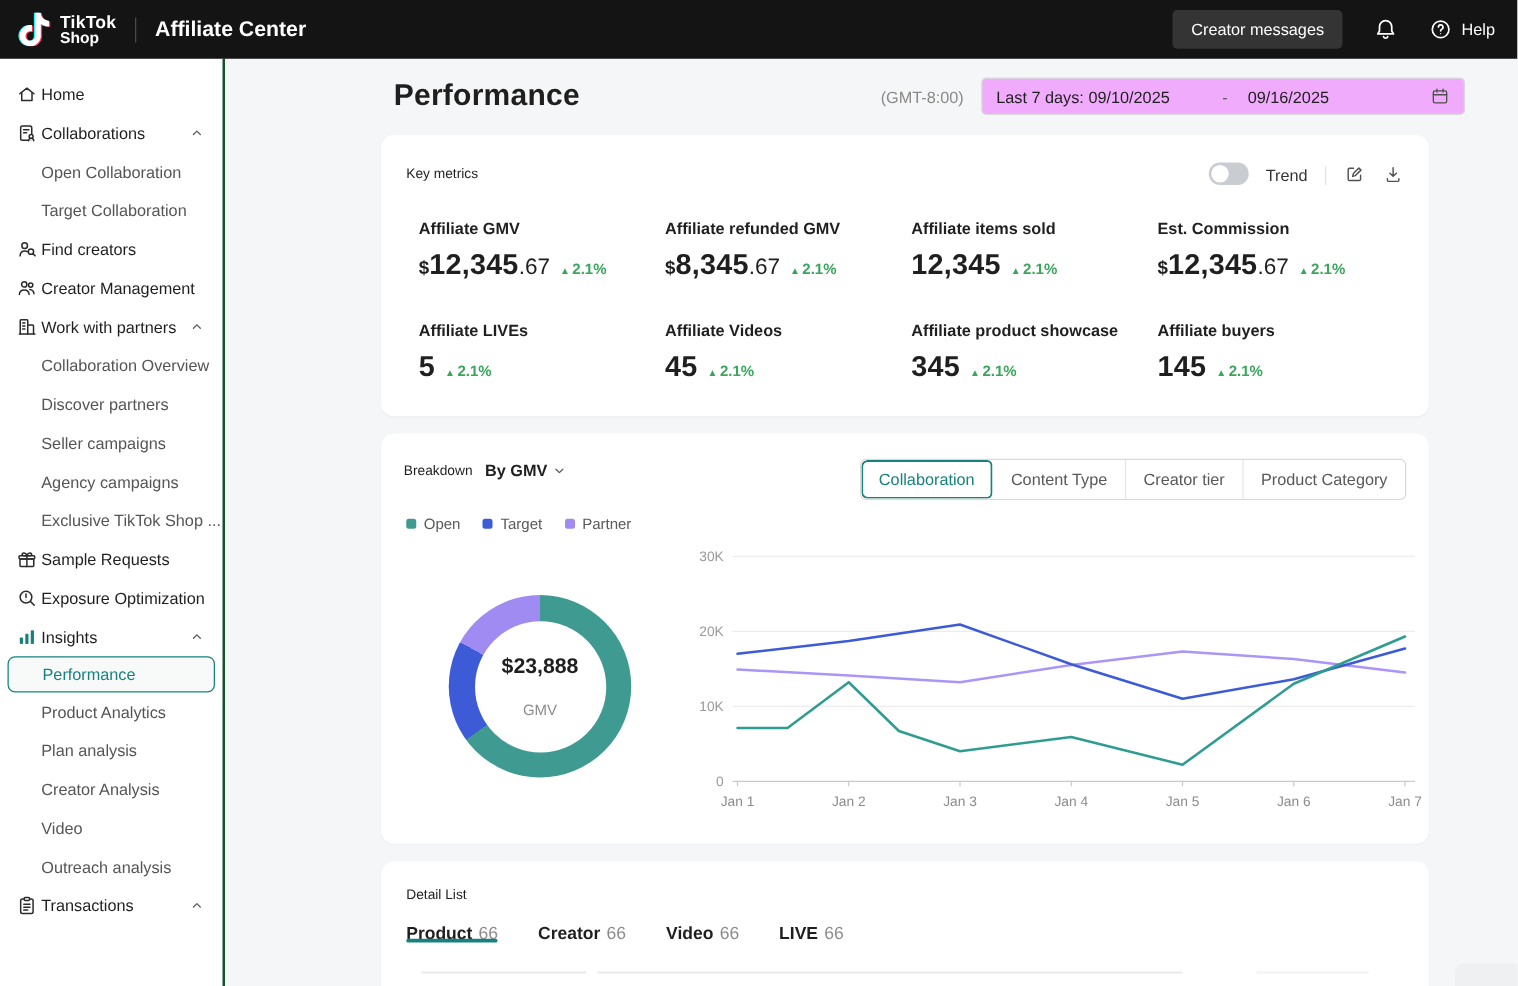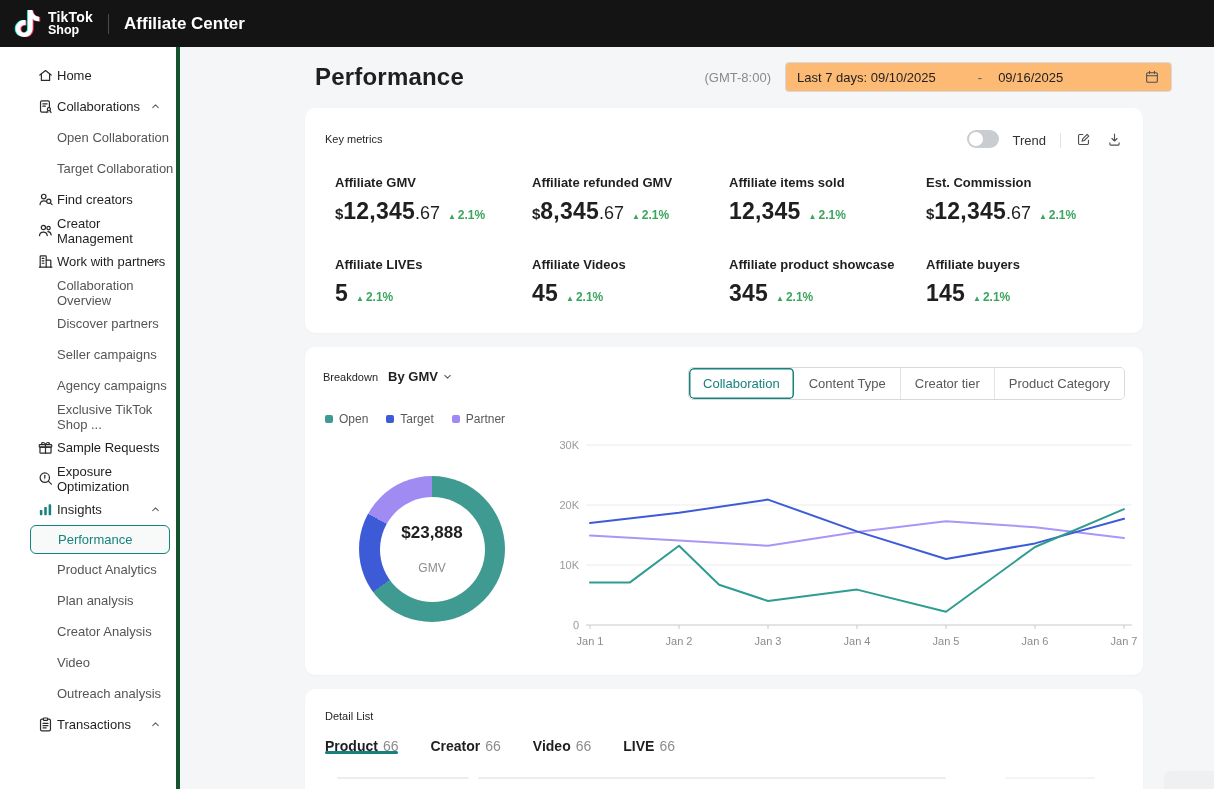--- a/index.html
+++ b/index.html
@@ -16,37 +16,37 @@
   .topbar-divider { width:1px; height:20px; background:#4a4a4a; margin:0 15px; }
   .app-title { color:#fff; font-size:17px; font-weight:700; }
   .topbar-right { margin-left:auto; display:flex; align-items:center; gap:24px; }
   .creator-msg-btn { background:#343434; color:#fff; border:none; font-family:inherit; font-size:13px; font-weight:500; padding:8px 15px; border-radius:4px; cursor:pointer; }
   .icon-btn { background:none; border:none; color:#fff; cursor:pointer; display:flex; align-items:center; }
   .icon-btn svg { width:21px; height:21px; }
   .help-group { display:flex; align-items:center; gap:7px; color:#fff; font-size:13px; font-weight:500; cursor:pointer; }
   .help-group svg { width:19px; height:19px; }
 
   
-  .sidebar { position:absolute; left:0; top:47px; bottom:0; width:180px; background:#fff; border-right:4px solid #14532d; z-index:20;padding-left:24px; }
+  .sidebar { position:absolute; left:0; top:47px; bottom:0; width:180px; background:#fff; border-right:2px solid #14532d; z-index:20; }
   .sidebar nav { padding-top:13px; }
   .sb-item { height:31px; display:flex; align-items:center; font-size:13px; cursor:pointer; position:relative; padding-left:13px; color:#1f1f1f; font-weight:500; }
   .sb-item .sb-icon { width:17px; height:17px; margin-right:3px; display:flex; align-items:center; justify-content:center; color:#2b2b2b; }
   .sb-item .sb-icon svg { width:17px; height:17px; }
   .sb-item .sb-icon.accent { color:var(--accent); }
   .sb-item.sub { padding-left:33px; font-weight:400; color:#555; }
   .sb-item .chev { position:absolute; right:15px; color:#595959; display:flex; }
   .sb-item .chev svg { width:11px; height:11px; }
   .sb-item.selected { margin:0 6px; padding-left:27px; height:29px; border:1.5px solid var(--accent); border-radius:6px; background:#f8fafa; color:var(--accent); font-weight:500; }
 
   
   .main { position:absolute; left:180px; top:47px; right:0; bottom:0; background:#f5f6f7; overflow:hidden; }
   .page-header { position:absolute; left:135px; right:42px; top:15px; height:30px; display:flex; align-items:center; }
   .page-title { font-size:24px; font-weight:700; letter-spacing:.2px; }
   .tz { margin-left:auto; font-size:13px; color:#8a8a8a; }
-  .date-box { margin-left:14px; width:387px; height:30px; background:#fdba74; border:1px solid #d9d9d9; border-radius:4px; display:flex; align-items:center; padding:0 11px; font-size:13px; font-weight:500; cursor:pointer; }
+  .date-box { margin-left:14px; width:387px; height:30px; background:#f0abfc; border:1px solid #d9d9d9; border-radius:4px; display:flex; align-items:center; padding:0 11px; font-size:13px; font-weight:500; cursor:pointer; }
   .date-box .dash { margin:0 16px 0 42px; color:#595959; }
   .date-box .cal { margin-left:auto; color:#4f4f4f; display:flex; }
   .date-box .cal svg { width:16px; height:16px; }
 
   .card { position:absolute; left:125px; width:838px; background:#fff; border-radius:10px; box-shadow:0 1px 2px rgba(0,0,0,.03); }
   .card-title { font-size:11px; font-weight:400; }
 
   
   #card-key { top:61px; height:225px; padding:22px 20px 0 20px; }
   .km-head { display:flex; align-items:center; }
@@ -110,20 +110,37 @@
         </g>
       <path fill="#ffffff" d="M12.53.02C13.84 0 15.14.01 16.44 0c.08 1.53.63 3.09 1.75 4.17 1.12 1.11 2.7 1.62 4.24 1.79v4.03c-1.44-.05-2.89-.35-4.2-.97-.57-.26-1.1-.59-1.62-.93-.01 2.92.01 5.84-.02 8.75-.08 1.4-.54 2.79-1.35 3.94-1.31 1.92-3.58 3.17-5.91 3.21-1.43.08-2.86-.31-4.08-1.03-2.02-1.19-3.44-3.37-3.65-5.71-.02-.5-.03-1-.01-1.49.18-1.9 1.12-3.72 2.58-4.96 1.66-1.44 3.98-2.13 6.15-1.72.02 1.48-.04 2.96-.04 4.44-.99-.32-2.15-.23-3.02.37-.63.41-1.11 1.04-1.36 1.75-.21.51-.15 1.07-.14 1.61.24 1.64 1.82 3.02 3.5 2.87 1.12-.01 2.19-.66 2.77-1.61.19-.33.4-.67.41-1.06.1-1.79.06-3.57.07-5.36.01-4.03-.01-8.05.02-12.07z"></path>
     </svg>
     <div class="logo-text">
       <div class="l1">TikTok</div>
       <div class="l2">Shop</div>
     </div>
   </div>
   <div class="topbar-divider"></div>
   <div class="app-title">Affiliate Center</div>
+  <div class="topbar-right">
+    <button class="creator-msg-btn">Creator messages</button>
+    <button class="icon-btn" aria-label="notifications">
+      <svg viewBox="0 0 24 24" fill="none" stroke="currentColor" stroke-width="1.6" stroke-linecap="round" stroke-linejoin="round">
+        <path d="M12 4a5.6 5.6 0 0 0-5.6 5.6v3.9L4.8 16.2h14.4l-1.6-2.7V9.6A5.6 5.6 0 0 0 12 4z"></path>
+        <path d="M10.1 18.7a2 2 0 0 0 3.8 0"></path>
+      </svg>
+    </button>
+    <div class="help-group">
+      <svg viewBox="0 0 24 24" fill="none" stroke="currentColor" stroke-width="1.7">
+        <circle cx="12" cy="12" r="8.4"></circle>
+        <path d="M9.8 9.7a2.3 2.3 0 1 1 3.3 2.1c-.8.4-1.1.9-1.1 1.7" stroke-linecap="round"></path>
+        <circle cx="12" cy="16.3" r="0.6" fill="currentColor" stroke="none"></circle>
+      </svg>
+      <span>Help</span>
+    </div>
+  </div>
 </header>
 
 <aside class="sidebar">
   <nav id="sidebar-nav">
       <div class="sb-item">
         <span class="sb-icon">
           <svg viewBox="0 0 24 24" fill="none" stroke="currentColor" stroke-width="1.7" stroke-linecap="round" stroke-linejoin="round">
             <path d="M4 11.3 12 5l8 6.3"></path>
             <path d="M6.2 10.2V19h11.6v-8.8"></path>
           </svg>

